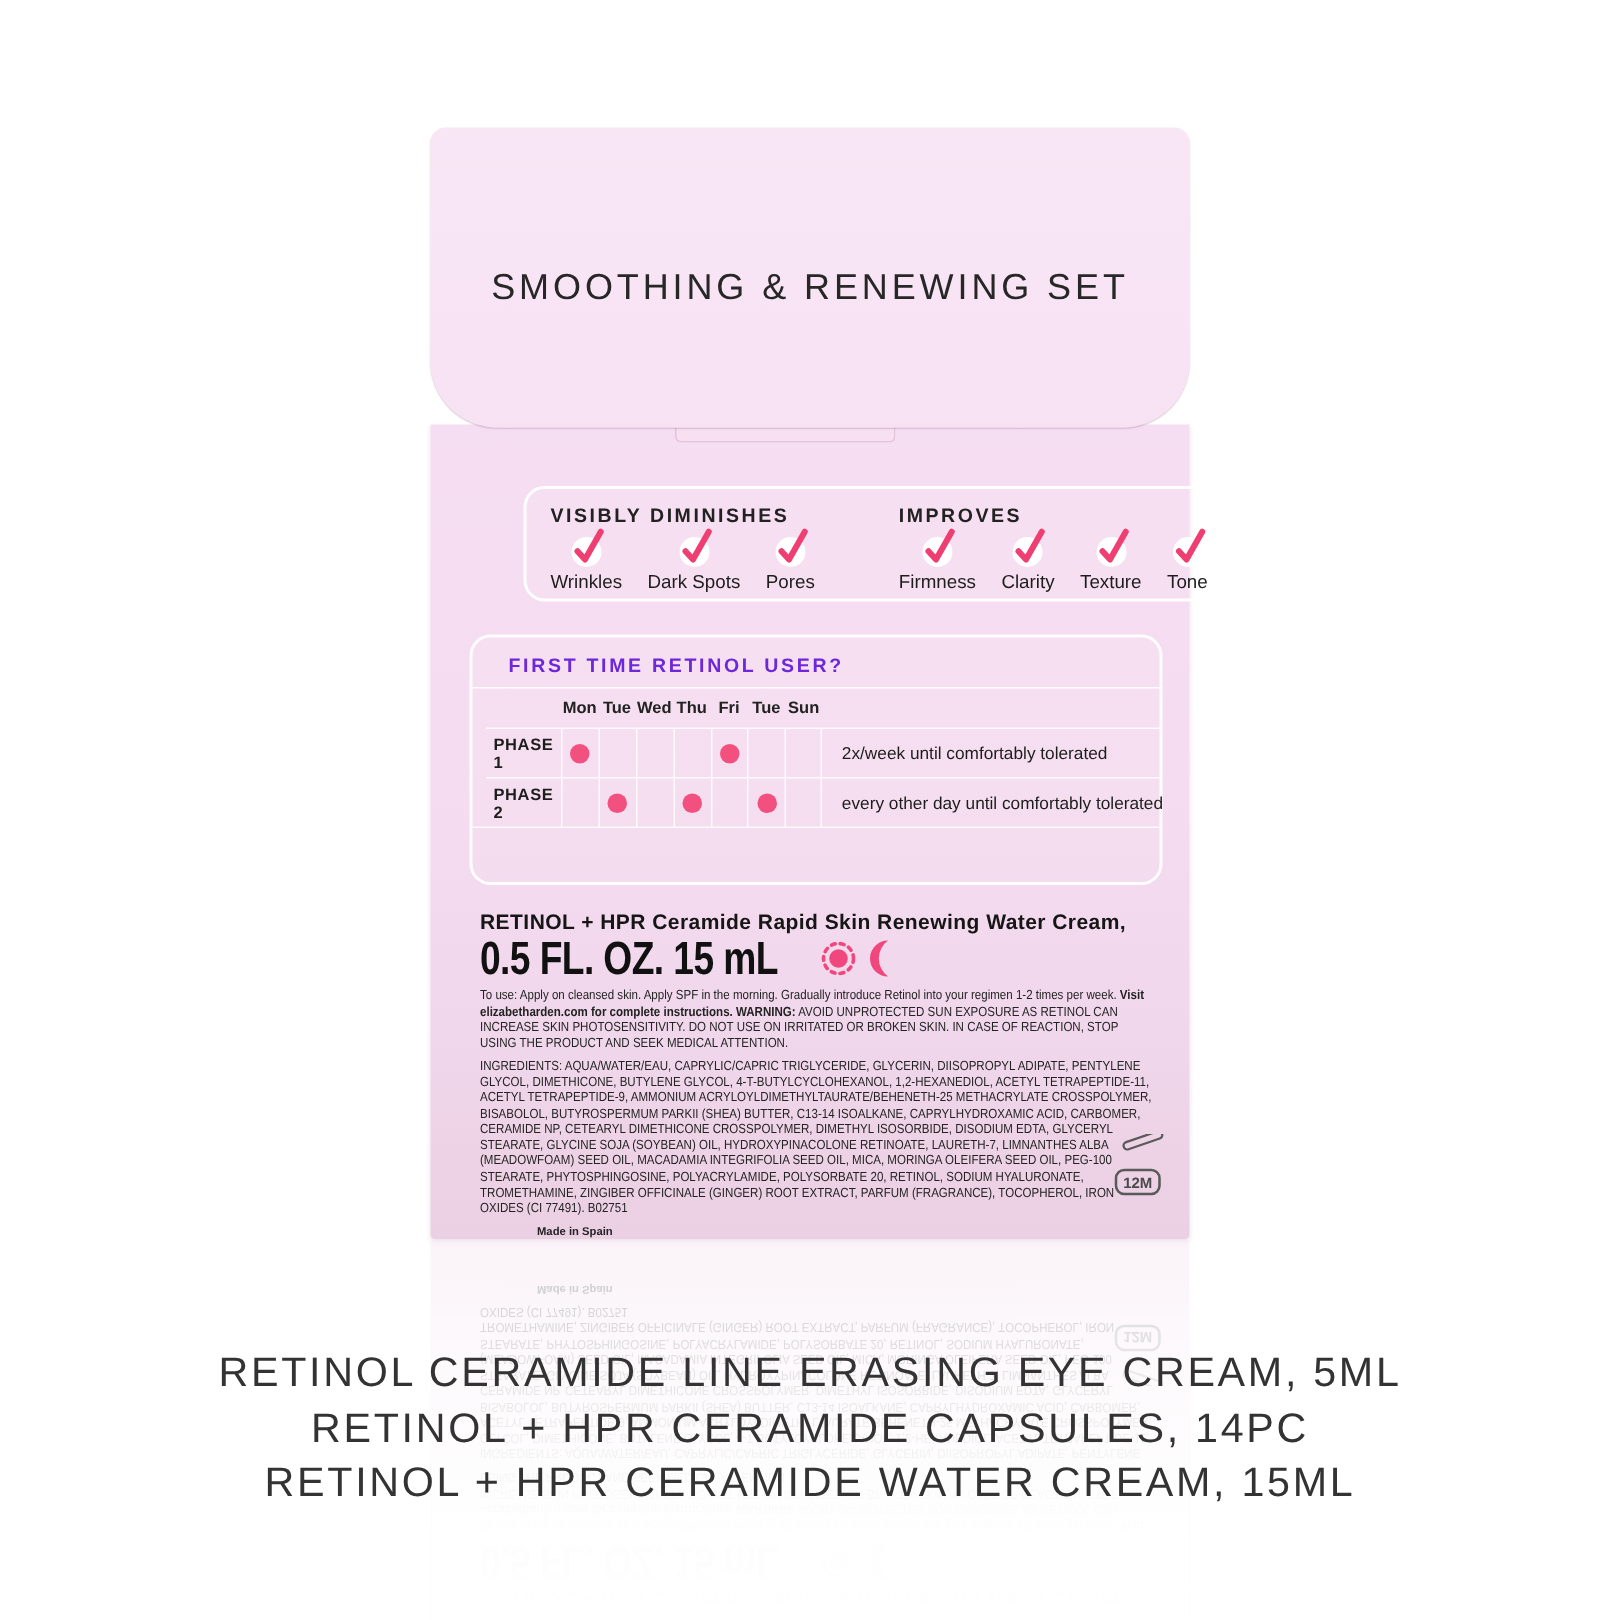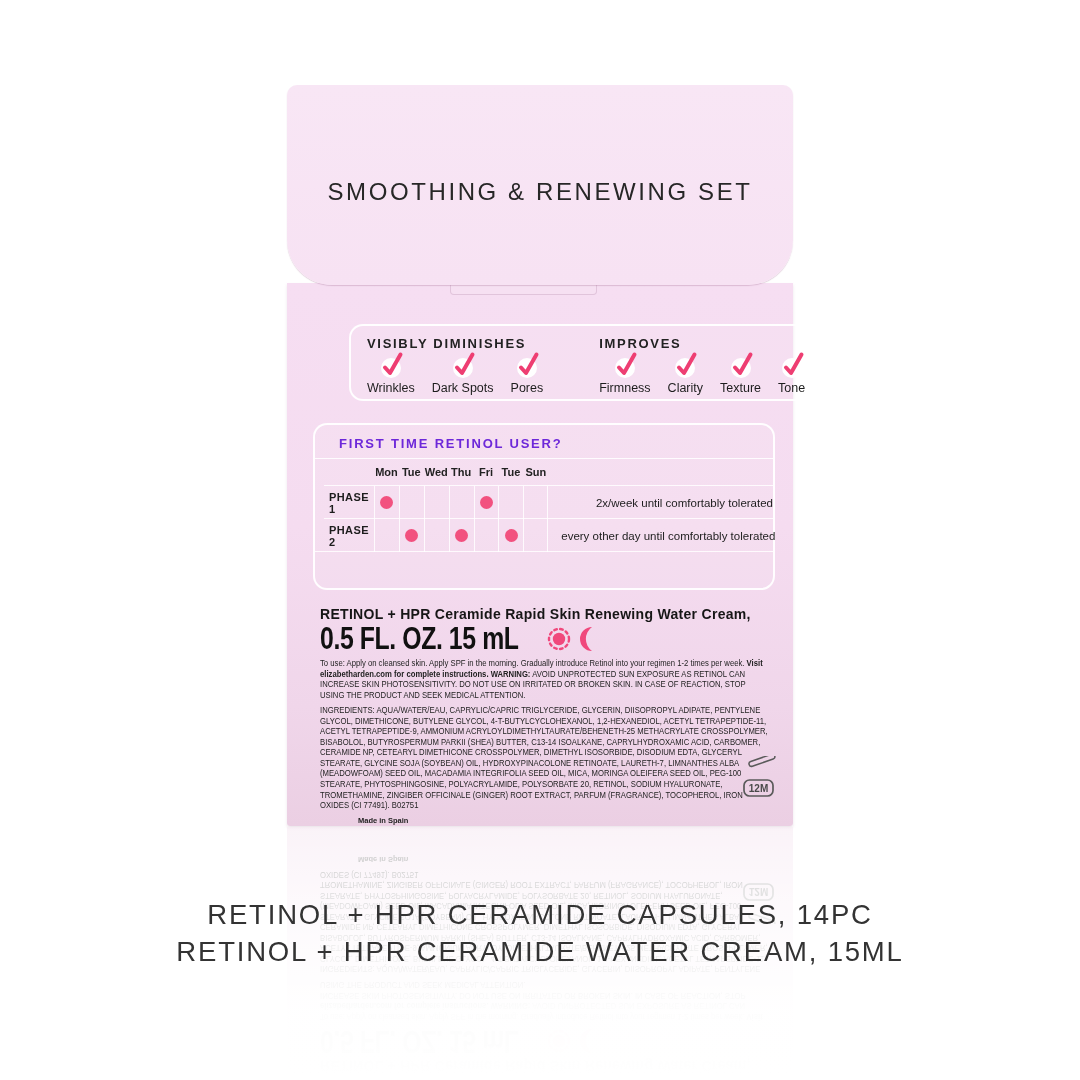--- a/index.html
+++ b/index.html
@@ -43,21 +43,21 @@
                 height:26px; align-items:center; }
   .sched-day { text-align:center; font-size:11px; font-weight:700; color:#222; }
   .sched-row { display:grid; grid-template-columns:50px repeat(7,24.9px) auto; margin-left:9px;
                height:33px; align-items:center; border-top:1.5px solid rgba(255,255,255,.85); }
   .sched-rows { border-bottom:1.5px solid rgba(255,255,255,.85); }
   .phase-label { font-size:11px; font-weight:700; letter-spacing:.4px; color:#1d1d1d; padding-left:5px; }
   .day-cell { height:33px; display:flex; align-items:center; justify-content:center;
               border-left:1.5px solid rgba(255,255,255,.85); }
   .day-cell:nth-child(8) { border-right:1.5px solid rgba(255,255,255,.85); }
   .dot { width:13px; height:13px; border-radius:50%; background:#f2517f; }
-  .sched-note { font-size:11.5px; font-weight:500; color:#1d1d1d; padding-left:13px; white-space:nowrap;text-align:right; }
+  .sched-note { font-size:11.5px; font-weight:500; color:#1d1d1d; padding-left:13px; white-space:nowrap; }
 
   
   .print-area { position:absolute; left:33px; top:521px; width:448px; z-index:3; }
   .product-name { font-size:14px; font-weight:700; letter-spacing:.3px; color:#161616; }
   .size-line { display:flex; align-items:center; height:30px; margin-top:2px; margin-bottom:4px; }
   .size-text { font-size:31px; font-weight:700; letter-spacing:-.5px; color:#111;
                transform:scaleX(.8); transform-origin:0 55%; white-space:nowrap; }
   .size-icons { display:flex; align-items:center; gap:5px; margin-left:-22px; }
   .fineprint { width:512px; transform:scaleX(.875); transform-origin:0 0;
                font-size:8.8px; line-height:1.2; color:#232323; }
@@ -260,17 +260,18 @@
             <rect x="4" y="24" width="29" height="16" rx="5.5" fill="none" stroke="#5a5a5a" stroke-width="1.7"></rect>
             <text x="18.5" y="36" text-anchor="middle" font-size="10" font-weight="bold" fill="#4a4a4a" font-family="Liberation Sans, sans-serif">12M</text>
           </svg>
         </div>
       </div>
     </div>
     <div class="reflection-fade"></div>
   </div>
 
   <div class="caption">
+    <div class="caption-line">RETINOL CERAMIDE LINE ERASING EYE CREAM, 5ML</div>
     <div class="caption-line">RETINOL + HPR CERAMIDE CAPSULES, 14PC</div>
     <div class="caption-line">RETINOL + HPR CERAMIDE WATER CREAM, 15ML</div>
   </div>
 
 </div>
 
 </body></html>

